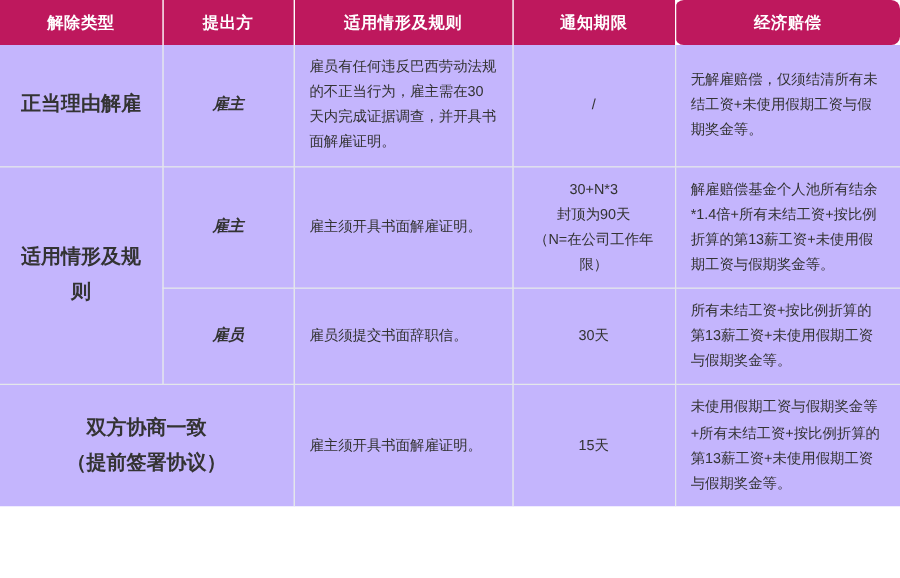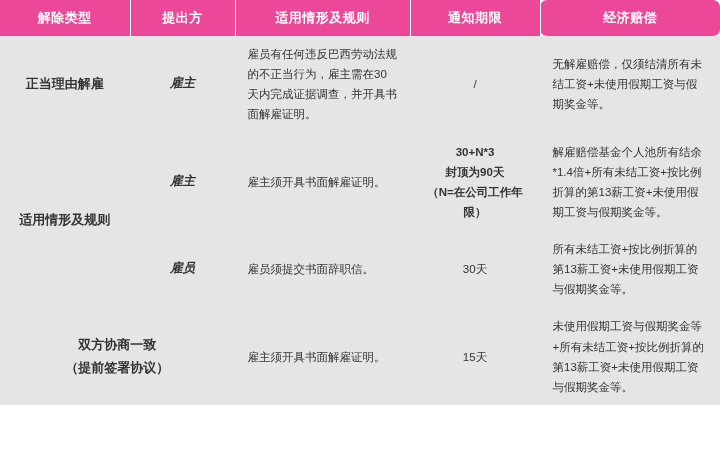--- a/index.html
+++ b/index.html
@@ -19,66 +19,65 @@
     border-collapse: collapse;
     table-layout: fixed;
   }
   table.matrix col.c0 { width: 130px; }
   table.matrix col.c1 { width: 105px; }
   table.matrix col.c2 { width: 175px; }
   table.matrix col.c3 { width: 130px; }
   table.matrix col.c4 { width: 180px; }
 
   thead th {
-    background: #ec4899;
+    background: #be185d;
     color: #ffffff;
     font-size: 13px;
     font-weight: bold;
     height: 34px;
     text-align: center;
     vertical-align: middle;
     border-right: 1px solid #ffffff;
     letter-spacing: 0.5px;
   }
   thead th:last-child { border-right: none; border-radius: 7px; }
 
   tbody td {
     border-bottom: 1px solid #e3e7ea;
     border-right: 1px solid #e3e7ea;
     font-size: 11.5px;
     line-height: 1.75;
     padding: 8px 12px;
     vertical-align: middle;
-    background: #e5e5e5;
+    background: #c4b5fd;
   }
   tbody td:last-child { border-right: none; }
   tbody tr:last-child td { border-bottom: none; }
   td.bold-center {
     text-align: center;
     font-weight: bold;
-    font-size: 13px;
+    font-size: 16px;
   }
   td.party {
     text-align: center;
     font-weight: bold;
     font-size: 12.5px;
     font-style: italic;
   }
   td.body-text {
     text-align: left;
   }
   td.notice {
     text-align: center;
   }
   td.comp {
     text-align: left;
   }
   .multiline {
     white-space: pre-line;
-    font-weight: bold;
   }
 </style>
 </head>
 <body>
 
 <table class="matrix">
   <colgroup>
     <col class="c0">
       <col class="c1">
       <col class="c2">

